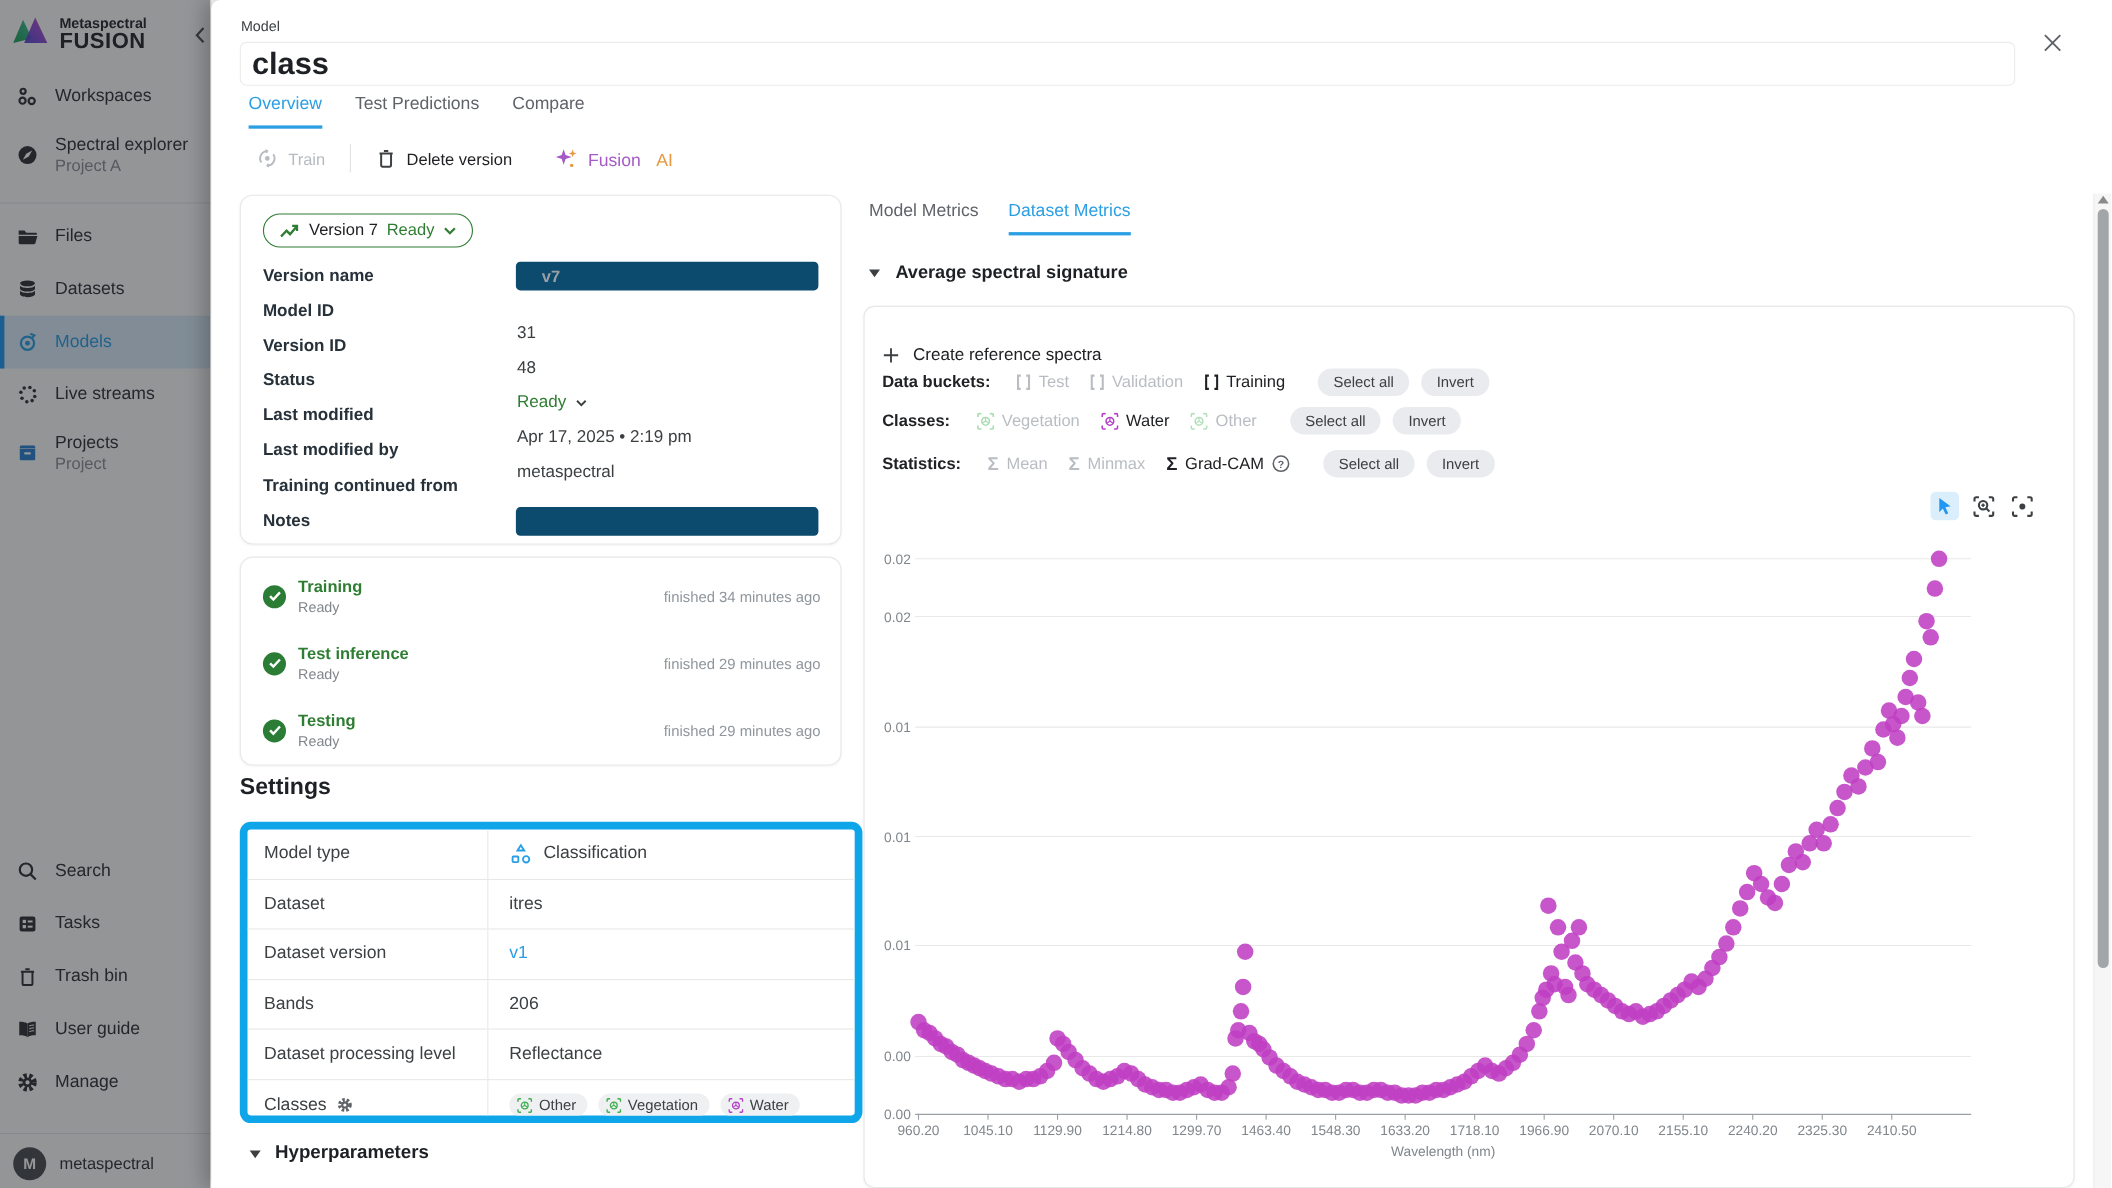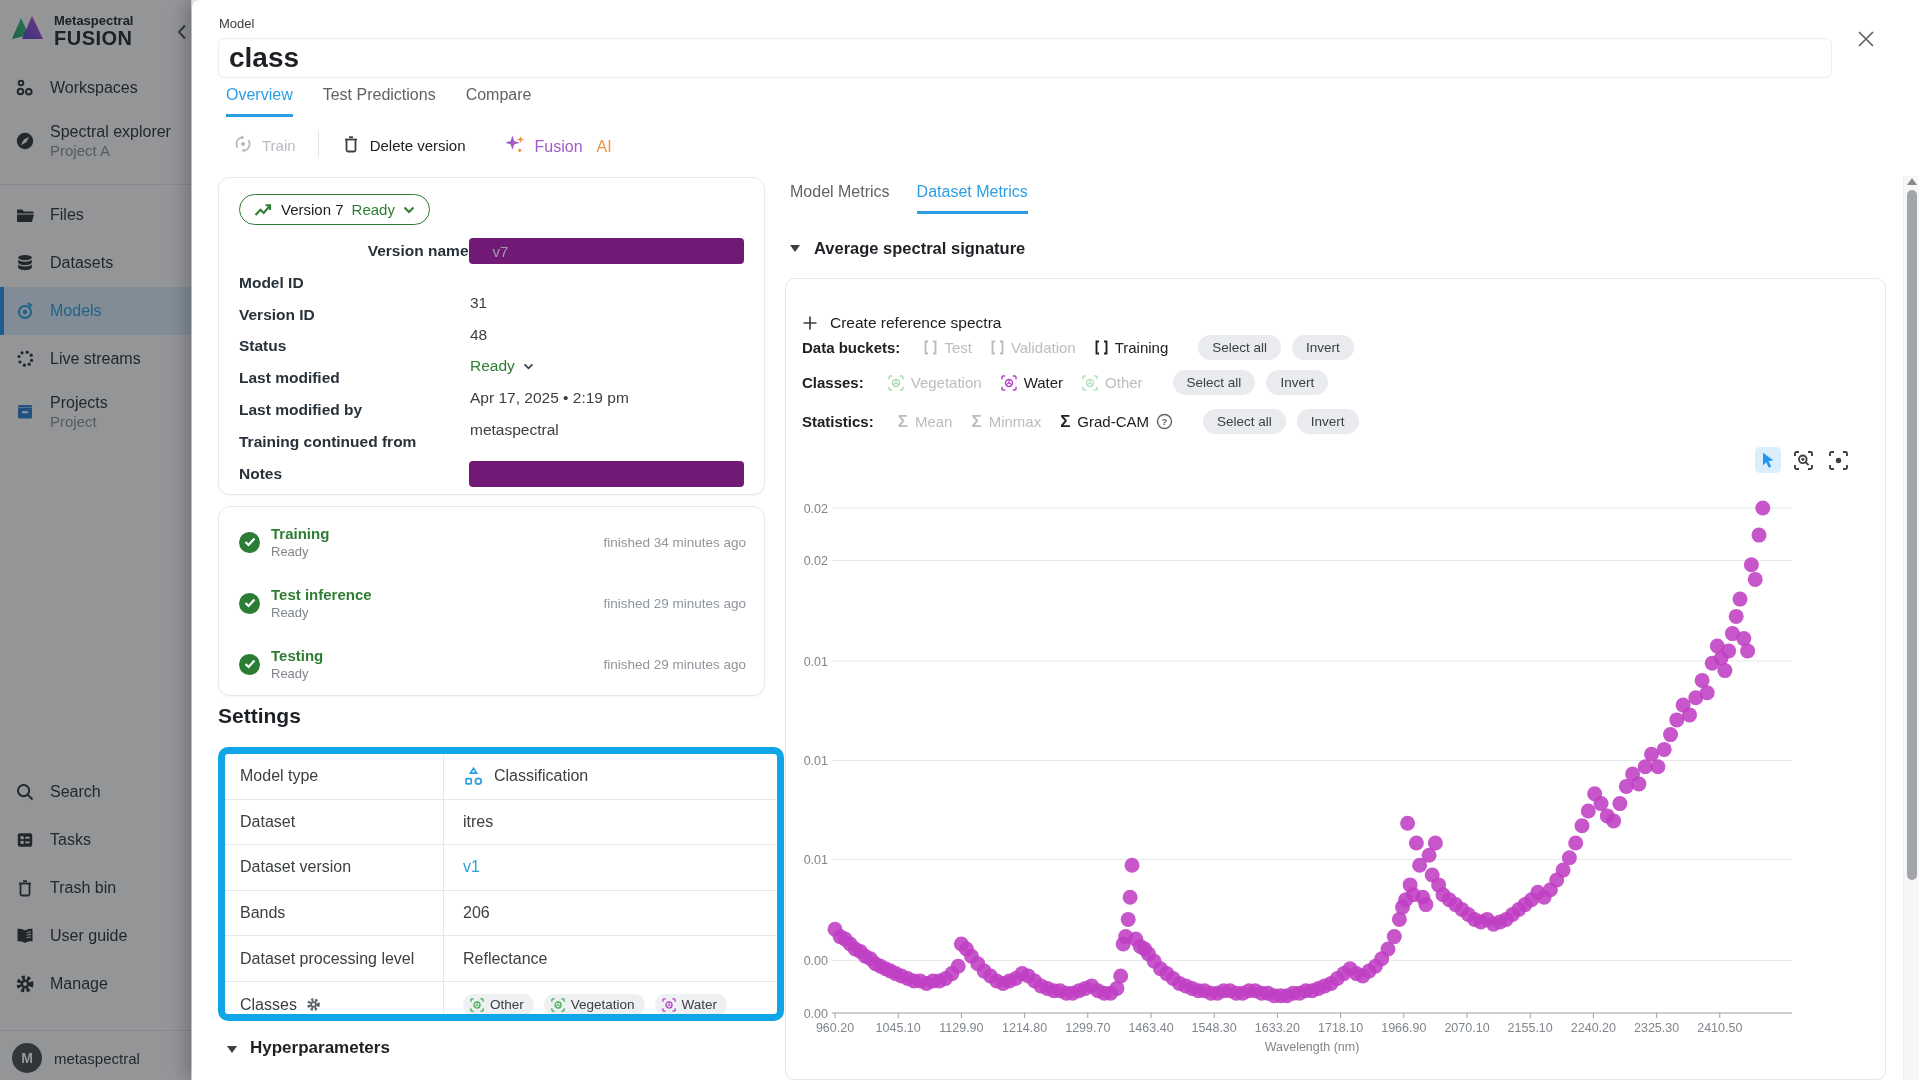--- a/index.html
+++ b/index.html
@@ -48,21 +48,21 @@
   
   .card { position:absolute; background:#fff; border:1px solid #e7e8ea; border-radius:12px; box-shadow:0 1px 2px rgba(0,0,0,0.04); }
   #version-card { left:218px; top:177px; width:547px; height:318px; }
   .version-pill { position:absolute; left:20px; top:16px; display:flex; align-items:center; gap:8px; border:1.5px solid #2e7d32; border-radius:17px; padding:6px 14px; cursor:pointer; }
   .version-pill .vp-name { font-size:15px; font-weight:500; color:#202124; }
   .version-pill .vp-status { font-size:15px; color:#2e7d32; }
   .vrow { position:absolute; left:20px; right:20px; height:30px; display:flex; align-items:center; }
   .vrow .vlabel { width:231px; font-size:15.5px; font-weight:bold; color:#27313a; }
   .vrow .vvalue { font-size:15.5px; color:#3c4043; display:flex; align-items:center; gap:8px;margin-top:40px; }
   .vvalue.green { color:#2e7d32; }
-  .mini-input { width:277px; height:26px; background:#701a75; border-radius:4px; font-size:15px; color:#9aa0a6; display:flex; align-items:center; padding:0 24px; }
+  .mini-input { width:277px; height:26px; background:#0c4a6e; border-radius:4px; font-size:15px; color:#9aa0a6; display:flex; align-items:center; padding:0 24px;font-weight:bold; }
 
   #pipeline-card { left:218px; top:506px; width:547px; height:190px; }
   .prow { position:absolute; left:20px; right:18px; height:44px; display:flex; align-items:center; }
   .pcheck { width:21px; height:21px; border-radius:50%; background:#2b7d36; display:flex; align-items:center; justify-content:center; margin-right:11px; }
   .pname { font-size:15px; font-weight:bold; color:#2e7d32; line-height:1.25; }
   .pready { font-size:13px; color:#80868b; }
   .pfinished { margin-left:auto; font-size:13.5px; color:#8f969c; }
 
   #settings-heading { left:218px; top:704px; font-size:21px; font-weight:bold; color:#1d2024; }
   #settings-table { left:218px; top:747px; width:566px; height:274px; border:7px solid #0ea5e9; border-radius:10px; overflow:hidden; background:#fff; }
@@ -340,21 +340,21 @@
           </svg>
         </span>
         <span class="vp-name">Version 7</span>
         <span class="vp-status">Ready</span>
         <span class="icon">
           <svg width="12" height="8" viewBox="0 0 12 8" fill="none" stroke="#2e7d32" stroke-width="2">
             <path d="M1.5 1.5L6 6l4.5-4.5"></path>
           </svg>
         </span>
       </div>
-      <div class="vrow" style="top: 58px; text-align: right;">
+      <div class="vrow" style="top: 58px;">
         <div class="vlabel">Version name</div>
         <div class="mini-input">v7</div>
       </div>
       <div class="vrow" style="top: 89.8px;">
         <div class="vlabel">Model ID</div>
         <div class="vvalue">31</div>
       </div>
       <div class="vrow" style="top: 121.6px;">
         <div class="vlabel">Version ID</div>
         <div class="vvalue">48</div>

